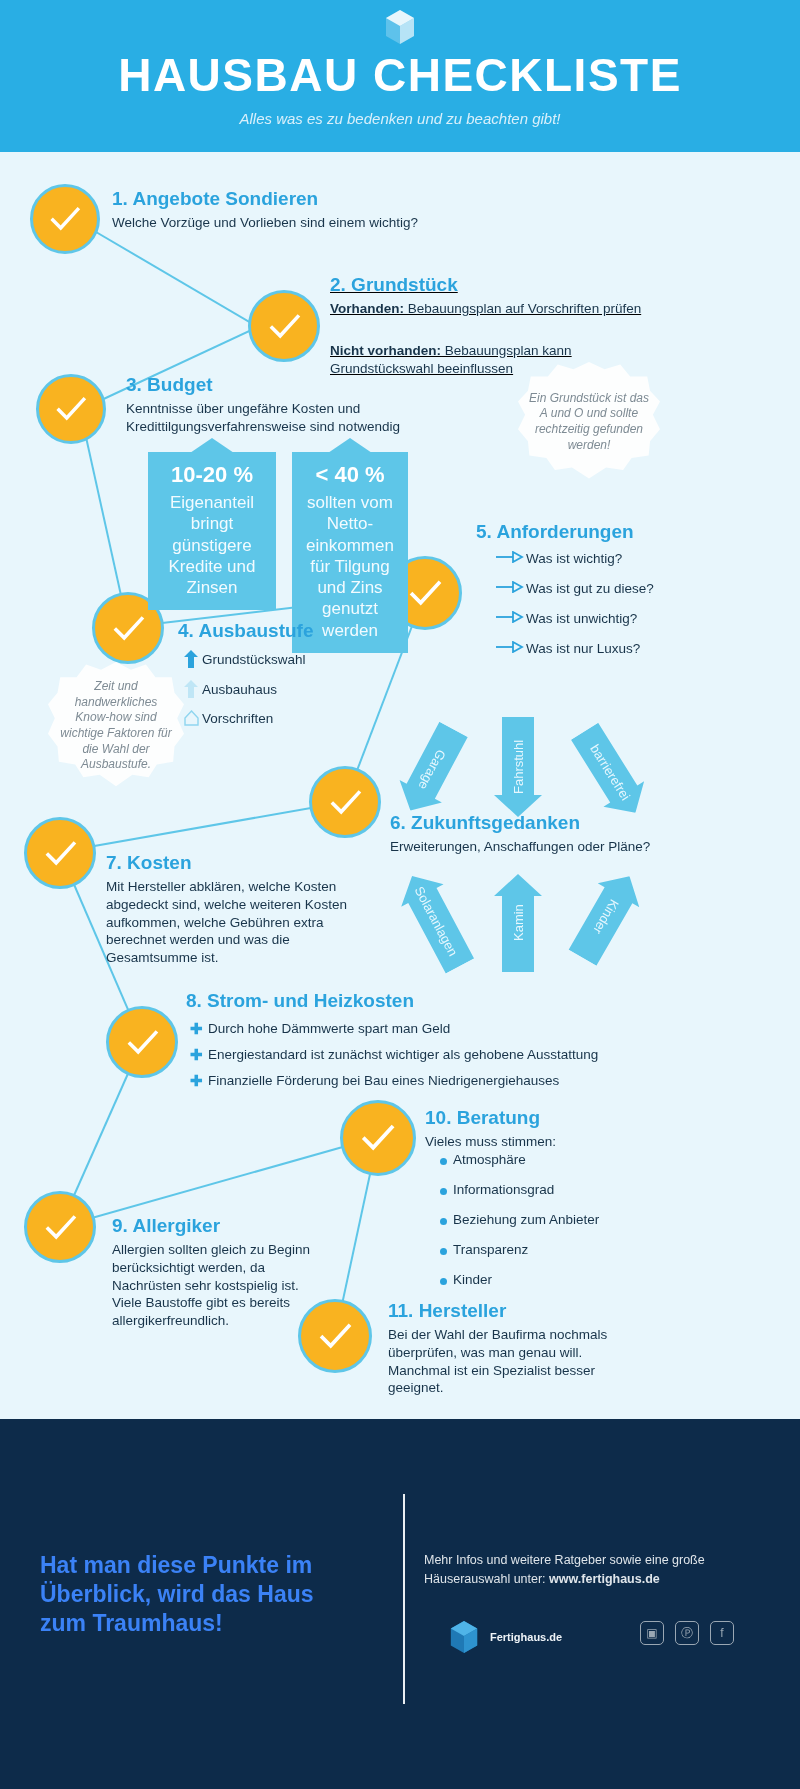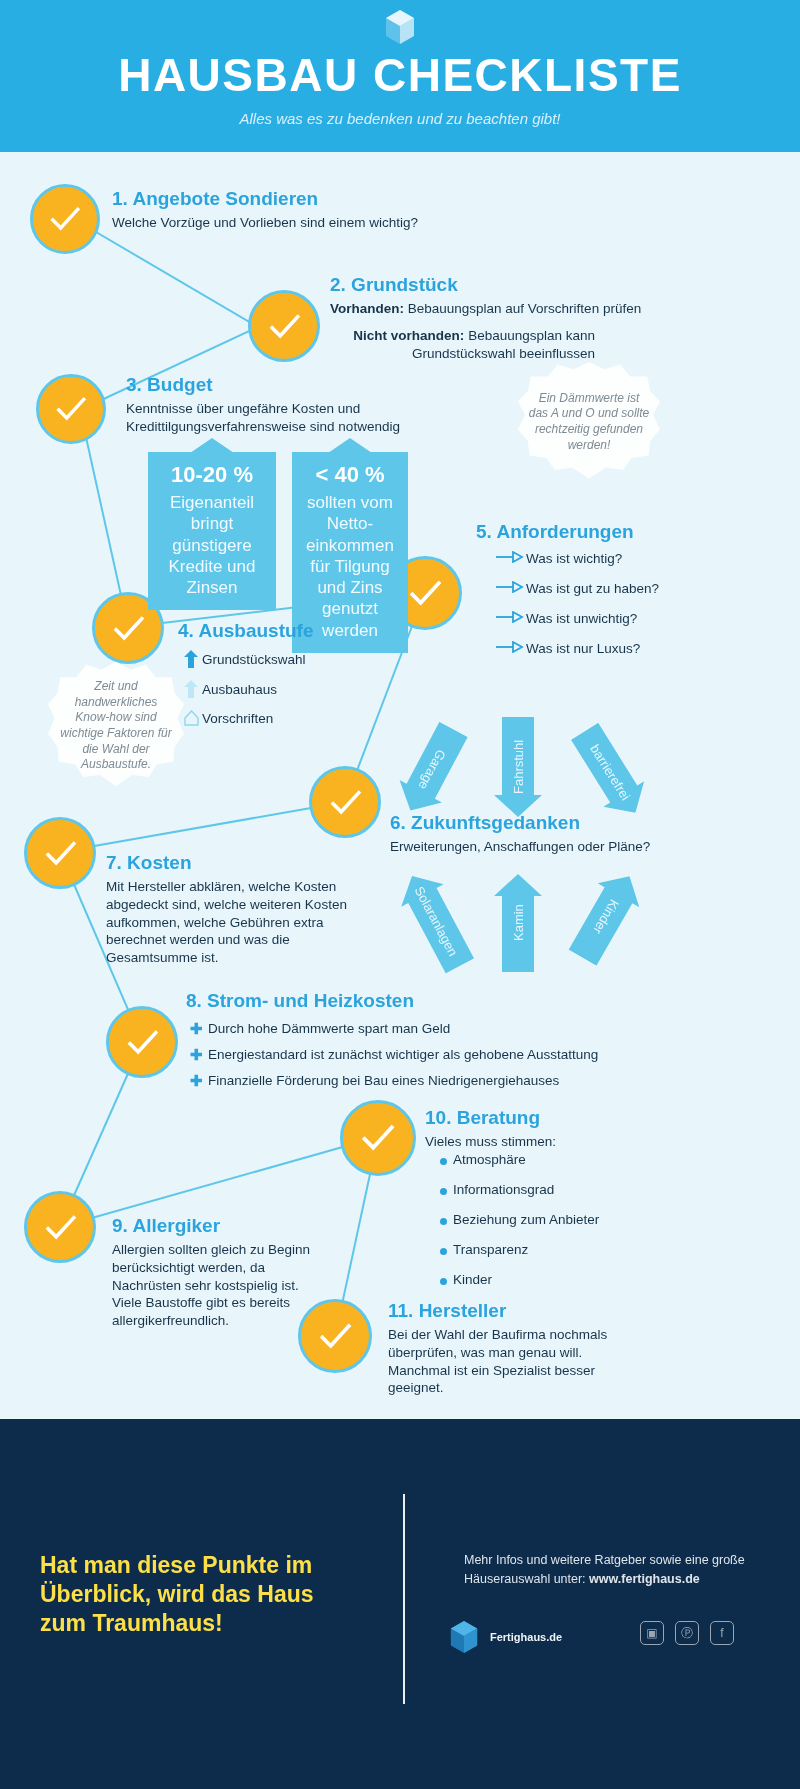--- a/index.html
+++ b/index.html
@@ -45,21 +45,21 @@
   .node svg { width: 62%; height: 62%; }
 
   
   .step { position: absolute; }
   .step h3 {
     font-size: 19px; color: #2ba3dd; font-weight: bold; margin-bottom: 4px;
     white-space: nowrap;
   }
   .step p { font-size: 13.5px; color: #18344a; line-height: 1.32; }
   .step p b { font-weight: bold; }
-  .step .gap { margin-top: 9px; text-align: right; }
+  .step .gap { margin-top: 24px; }
 
   
   .pct-box {
     position: absolute; background: #5ec6e8; color: #fff; text-align: center;
     padding: 10px 8px 12px;
   }
   .pct-box::before {
     content: ""; position: absolute; left: 50%; top: -14px; transform: translateX(-50%);
     border-left: 22px solid transparent; border-right: 22px solid transparent;
     border-bottom: 15px solid #5ec6e8;
@@ -107,25 +107,25 @@
     color: #e6f7fe; font-size: 13px; white-space: nowrap;
   }
 
   
   .footer {
     position: absolute; left: 0; top: 1419px; width: 800px; height: 370px;
     background: #0d2b4a;
   }
   .foot-slogan {
     position: absolute; left: 40px; top: 132px; width: 320px;
-    font-size: 23px; font-weight: bold; color: #fde047; line-height: 1.26;
+    font-size: 23px; font-weight: bold; color: #3b82f6; line-height: 1.26;
   }
   .foot-divider { position: absolute; left: 403px; top: 75px; width: 2px; height: 210px; background: #e9eef2; }
   .foot-info {
-    position: absolute; left: 464px; top: 132px; width: 330px;
+    position: absolute; left: 424px; top: 132px; width: 330px;
     font-size: 12.5px; color: #dfe5ea; line-height: 1.5;
   }
   .foot-info b { font-weight: bold; }
   .brand { position: absolute; left: 448px; top: 200px; display: flex; align-items: center; gap: 10px; }
   .brand-name { font-size: 11px; font-weight: bold; color: #eef3f7; text-align: right; }
   .socials { position: absolute; left: 640px; top: 202px; display: flex; gap: 11px; }
   .soc {
     width: 24px; height: 24px; border: 1.5px solid #9aa7b3; border-radius: 5px;
     display: flex; align-items: center; justify-content: center; color: #9aa7b3; font-size: 12px;
   }
@@ -214,28 +214,28 @@
     <svg viewBox="0 0 48 48">
         <path d="M8 24 L19 35 L41 11" fill="none" stroke="#fff" stroke-width="4.2"></path>
       </svg>
   </div>
 
   <div class="step" style="left:112px; top:36px; width:420px;">
     <h3>1. Angebote Sondieren</h3>
     <p>Welche Vorzüge und Vorlieben sind einem wichtig?</p>
   </div>
 
-  <div class="step" style="left:330px; top:122px; width:450px;">
+  <div class="step" style="left:330px; top:122px; width:450px;text-decoration:underline;">
     <h3>2. Grundstück</h3>
     <p><b>Vorhanden:</b><span> Bebauungsplan auf Vorschriften prüfen</span></p>
     <p class="gap" style="max-width:265px;"><b>Nicht vorhanden:</b><span> Bebauungsplan kann Grundstückswahl beeinflussen</span></p>
   </div>
 
   <div class="bubble" style="left:518px; top:210px; width:142px; height:120px;">
-    <span>Ein Dämmwerte ist das A und O und sollte rechtzeitig gefunden werden!</span>
+    <span>Ein Grundstück ist das A und O und sollte rechtzeitig gefunden werden!</span>
   </div>
 
   <div class="step" style="left:126px; top:222px; width:420px;">
     <h3>3. Budget</h3>
     <p style="max-width:330px;">Kenntnisse über ungefähre Kosten und Kredittilgungsverfahrensweise sind notwendig</p>
   </div>
 
   <div class="pct-box" style="left:148px; top:300px; width:128px;">
     <div class="big">10-20 %</div>
     <div class="small">Eigenanteil bringt günstigere Kredite und Zinsen</div>
@@ -255,21 +255,21 @@
           <path d="M17 1 L26 6 L17 11 Z" fill="none" stroke="#2ba3dd" stroke-width="1.8"></path>
         </svg>
     </span><span class="lbl">Was ist wichtig?</span>
   </div>
   <div class="arrow-item" style="left:496px; top:428px;">
     <span class="glyph">
       <svg width="28" height="12" viewBox="0 0 28 12">
           <line x1="0" y1="6" x2="17" y2="6" stroke="#2ba3dd" stroke-width="1.8"></line>
           <path d="M17 1 L26 6 L17 11 Z" fill="none" stroke="#2ba3dd" stroke-width="1.8"></path>
         </svg>
-    </span><span class="lbl">Was ist gut zu haben?</span>
+    </span><span class="lbl">Was ist gut zu diese?</span>
   </div>
   <div class="arrow-item" style="left:496px; top:458px;">
     <span class="glyph">
       <svg width="28" height="12" viewBox="0 0 28 12">
           <line x1="0" y1="6" x2="17" y2="6" stroke="#2ba3dd" stroke-width="1.8"></line>
           <path d="M17 1 L26 6 L17 11 Z" fill="none" stroke="#2ba3dd" stroke-width="1.8"></path>
         </svg>
     </span><span class="lbl">Was ist unwichtig?</span>
   </div>
   <div class="arrow-item" style="left:496px; top:488px;">

